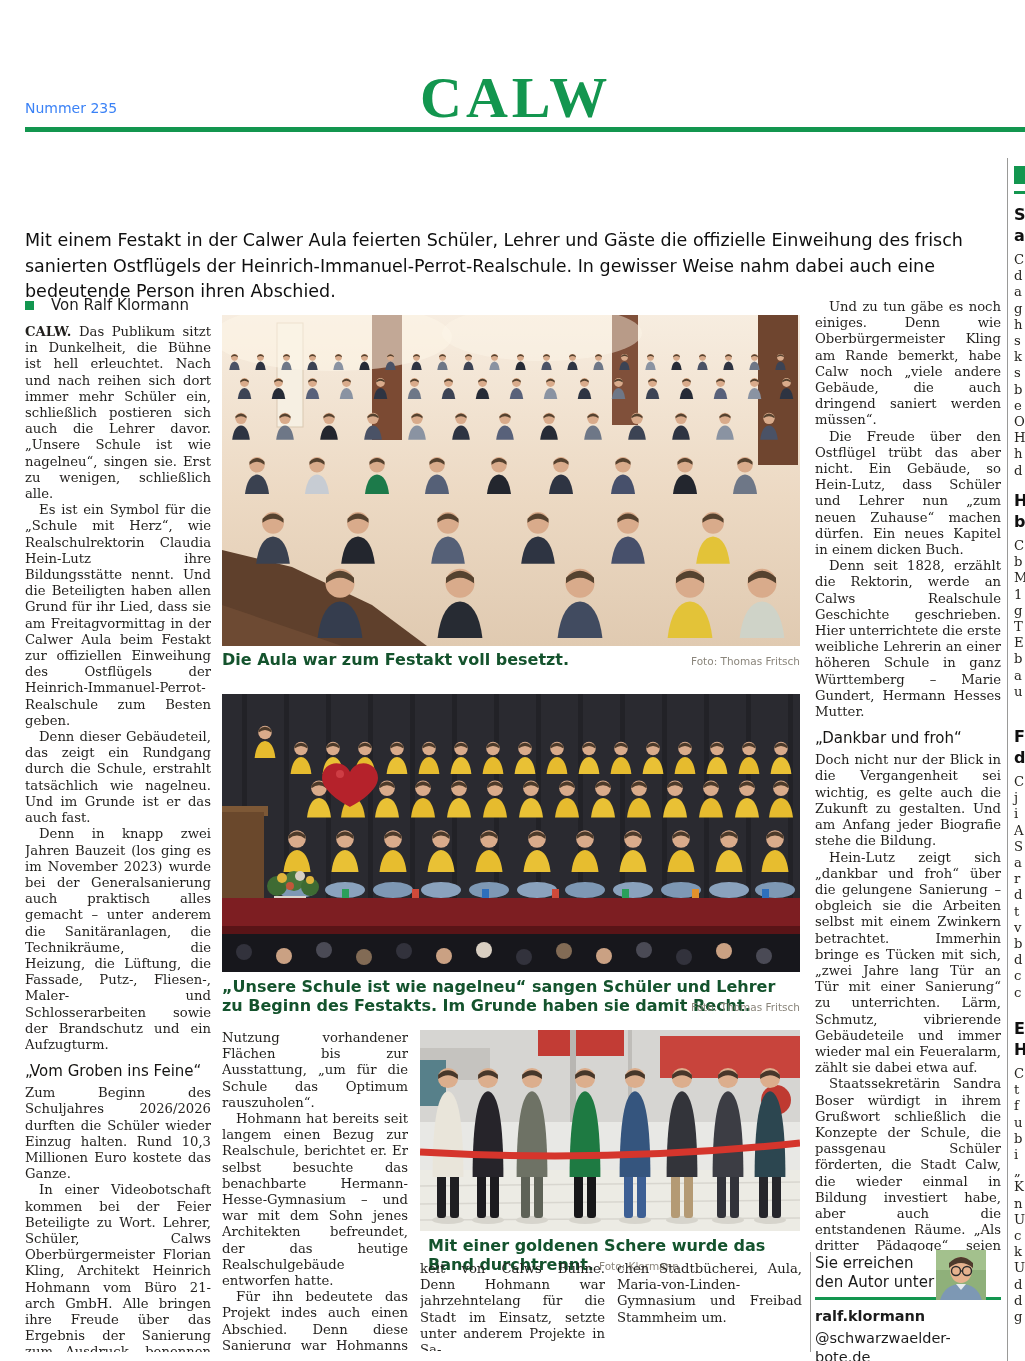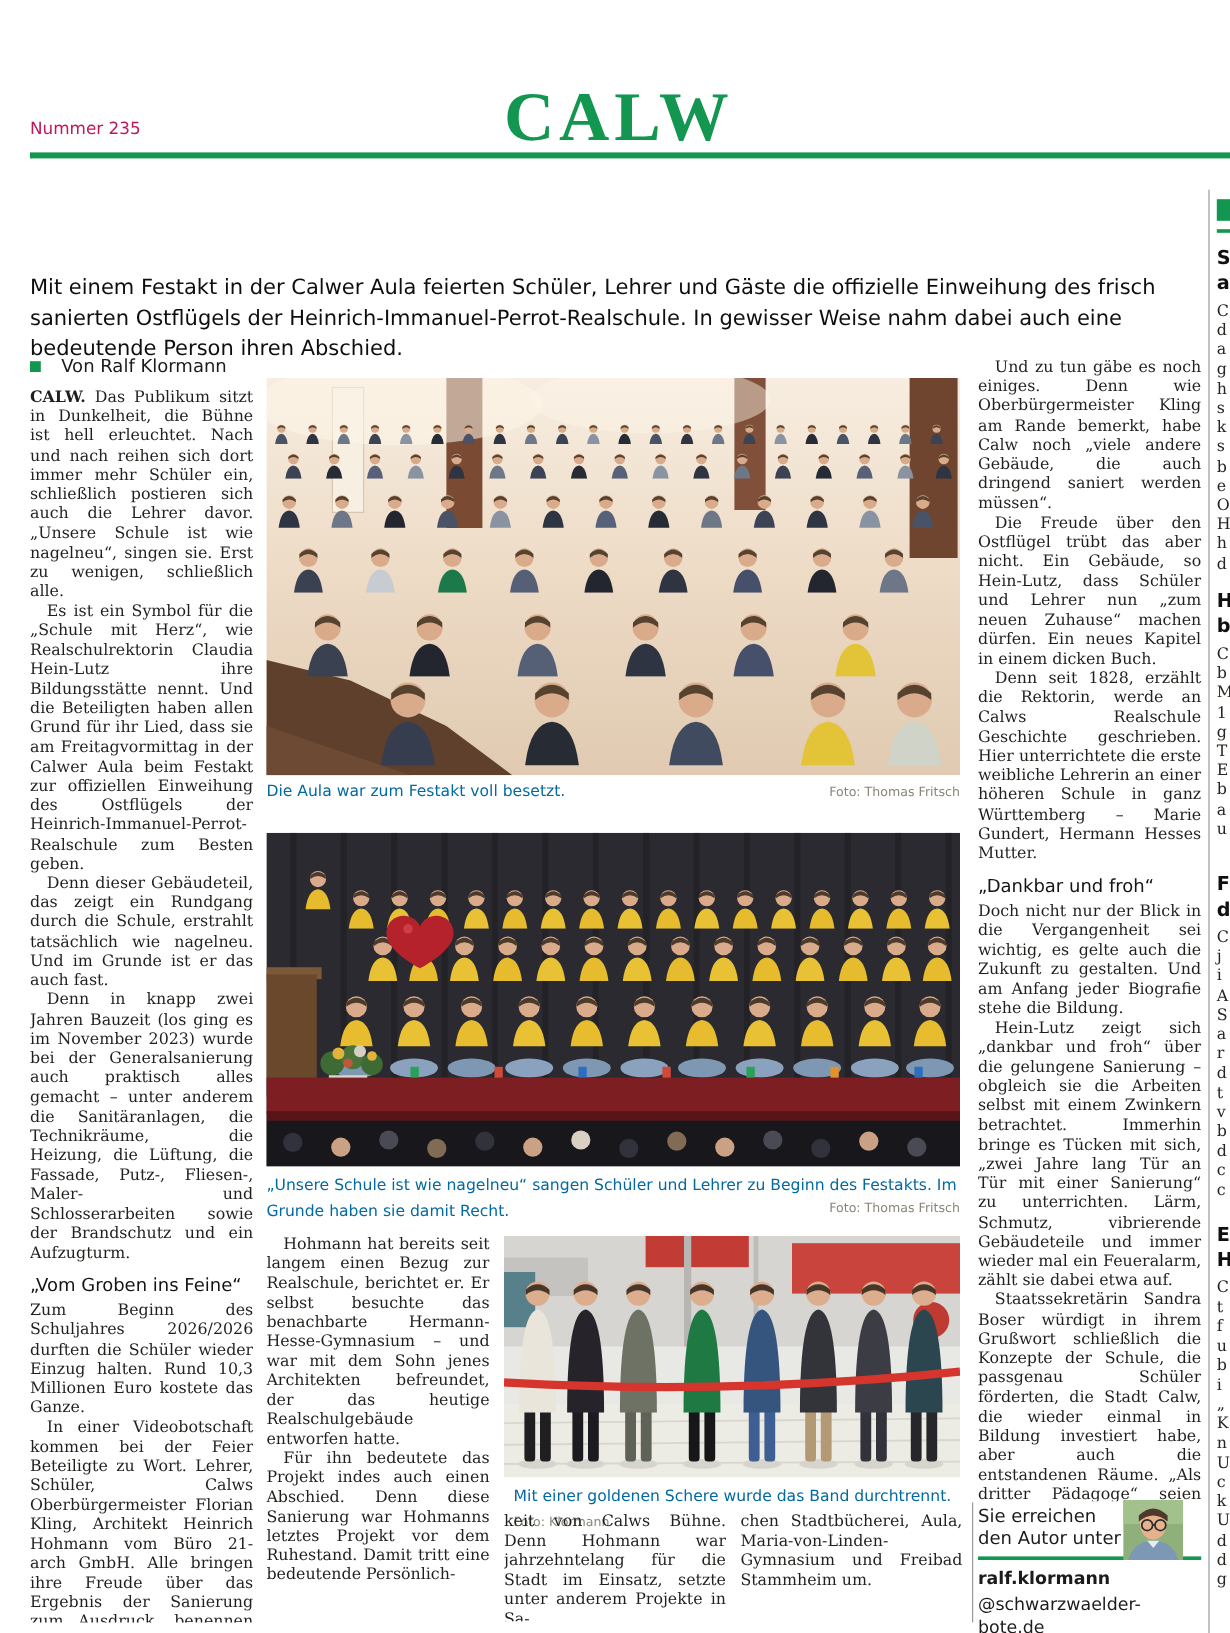--- a/index.html
+++ b/index.html
@@ -1,35 +1,35 @@
 <!DOCTYPE html>
 <html lang="de"><head>
 <meta charset="utf-8">
 <style>
   html,body{margin:0;padding:0;background:#c8c8c8;}
   .page{position:relative;width:1025px;height:1361px;background:#ffffff;overflow:hidden;
         font-family:"DejaVu Sans",sans-serif;}
   .abs{position:absolute;}
   .masthead{font-family:"Liberation Serif",serif;font-weight:700;font-size:58px;
             letter-spacing:4px;color:#13964f;margin-top:36px;}
-  .issue{font-size:14px;color:#be185d;}
+  .issue{font-size:14px;color:#3b82f6;}
   .rule{background:#13964f;}
   .headline{font-family:"Liberation Serif",serif;font-weight:700;font-size:53px;line-height:56px;
             color:#171411;letter-spacing:-1px;white-space:nowrap;}
   .lede{font-size:17.5px;line-height:25.5px;color:#0e0e0e;}
   .byline{font-size:15px;color:#1b1b1b;display:flex;align-items:center;gap:17px;}
   .byline .sq{width:9px;height:9px;background:#13964f;display:inline-block;}
   .bodycol{font-family:"DejaVu Serif",serif;font-size:13.2px;line-height:16.2px;
            text-align:justify;color:#211f1c;overflow:hidden;hyphens:auto;}
   .bodycol p{margin:0;}
   .bodycol p.ind{text-indent:14px;}
   .leadin{font-weight:700;}
   .subhead{font-family:"DejaVu Sans",sans-serif;font-weight:400;font-size:15px;line-height:18px;
            color:#151412;margin:9px 0 5px;text-align:left;}
-  .cap{font-family:"DejaVu Sans",sans-serif;font-weight:400;font-size:13px;line-height:18px;color:#0369a1;}
+  .cap{font-family:"DejaVu Sans",sans-serif;font-weight:700;font-size:16px;line-height:18px;color:#14532d;}
   .credit{font-family:"DejaVu Sans",sans-serif;font-weight:400;font-size:10.5px;color:#8b867c;}
   .caprow{display:flex;justify-content:space-between;align-items:baseline;}
   .photo{display:block;}
   .divider{background:#9a9a98;}
   .authorbox{font-size:15px;line-height:19px;color:#1b1b1b;}
   .authorbox .contact{white-space:pre-line;}
   .authorbox .grule{height:3px;background:#13964f;margin-top:5px;}
   .authorbox .mailuser{font-weight:700;font-size:14.5px;margin-top:7px;}
   .authorbox .maildom{font-size:14.5px;margin-top:3px;}
   .edge-head{white-space:pre-line;font-family:"DejaVu Sans",sans-serif;font-weight:700;
@@ -283,20 +283,21 @@
         <circle cx="542" cy="262" r="8" fill="#4a4a55"></circle>
     </g>
   </svg>
 
   <div class="abs" style="left:222px;top:977px;width:578px;height:38px;">
     <span class="cap">„Unsere Schule ist wie nagelneu“ sangen Schüler und Lehrer zu Beginn des Festakts. Im Grunde haben sie damit Recht.</span>
     <span class="credit" style="position:absolute;right:0;bottom:2px;">Foto: Thomas Fritsch</span>
   </div>
 
   <div class="abs bodycol" style="left:222px;top:1030px;width:186px;height:320px;">
+    <p>Nutzung vorhandener Flächen bis zur Ausstattung, „um für die Schule das Optimum rauszuholen“.</p>
     <p class="ind">Hohmann hat bereits seit langem einen Bezug zur Realschule, berichtet er. Er selbst besuchte das benachbarte Hermann-Hesse-Gymnasium – und war mit dem Sohn jenes Architekten befreundet, der das heutige Realschulgebäude entworfen hatte.</p>
     <p class="ind">Für ihn bedeutete das Projekt indes auch einen Abschied. Denn diese Sanierung war Hohmanns letztes Projekt vor dem Ruhestand. Damit tritt eine bedeutende Persönlich-</p>
   </div>
 
   <svg class="abs photo" style="left:420px;top:1030px;" width="380" height="201" viewBox="0 0 380 201" role="img">
     <defs>
       <symbol id="pr" viewBox="0 0 20 50">
         <circle cx="10" cy="5" r="4.6" fill="#dcae8d"></circle>
         <path d="M5.5 3.5 Q10 -0.5 14.5 3.5 L14.5 5.5 Q10 2 5.5 5.5 Z" fill="#47372a"></path>
         <path d="M3 50 Q3 12 10 11 Q17 12 17 50 Z"></path>

